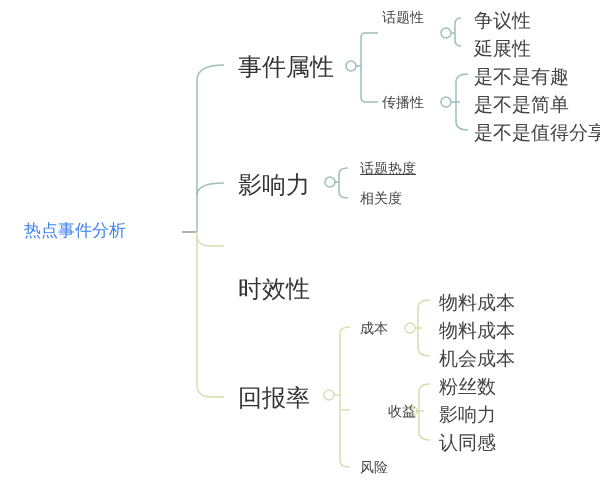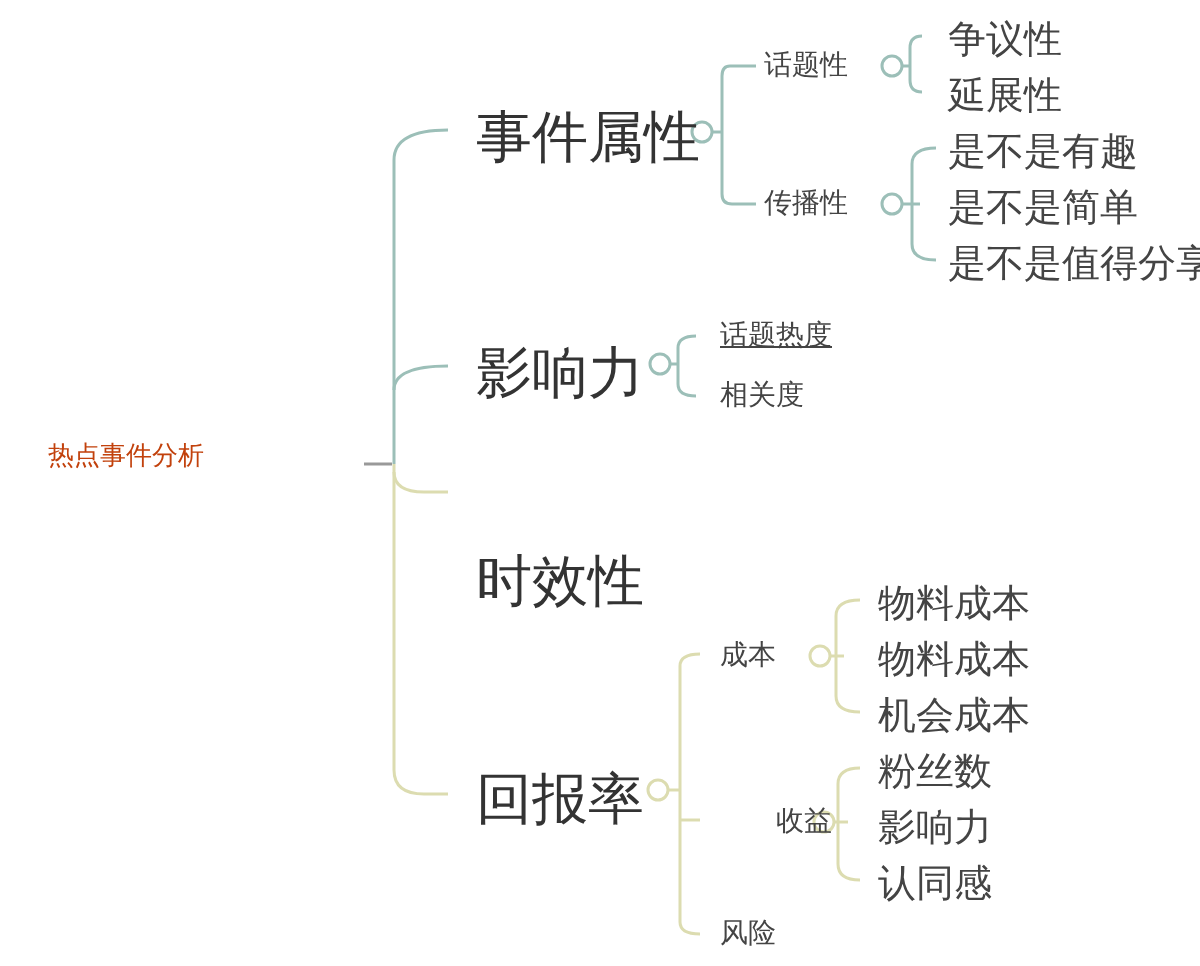--- a/index.html
+++ b/index.html
@@ -1,21 +1,21 @@
 <!DOCTYPE html>
 <html><head>
 <meta charset="utf-8">
 <style>
   html, body { margin:0; padding:0; background:#ffffff; }
   body { width:600px; height:483px; position:relative; overflow:hidden;
          font-family:"DejaVu Sans","Liberation Sans",sans-serif; color:#333; }
   svg.lines { position:absolute; left:0; top:0; width:600px; height:483px; }
   .node { position:absolute; white-space:nowrap; line-height:1; }
-  .root { font-size:13px; color:#c2410c;text-align:center; }
-  .l1 { font-size:28px; color:#333; }
+  .root { font-size:17px; color:#3b82f6;text-align:center; }
+  .l1 { font-size:24px; color:#333; }
   .l2 { font-size:14px; color:#444; }
   .l3 { font-size:19px; color:#444; }
 </style>
 </head>
 <body>
 
 <svg class="lines" viewBox="0 0 600 483">
   <g fill="none" stroke-width="1.5">
 
     <line x1="182" y1="232" x2="196" y2="232" stroke="#999"></line>
@@ -57,21 +57,21 @@
   </g>
 </svg>
 
 <div class="node root" style="left:24px;top:222px;">热点事件分析</div>
 
 <div class="node l1" style="left:238px;top:55px;">事件属性</div>
 <div class="node l1" style="left:238px;top:173px;">影响力</div>
 <div class="node l1" style="left:238px;top:237px;margin-top:40px;">时效性</div>
 <div class="node l1" style="left:238px;top:386px;">回报率</div>
 
-<div class="node l2" style="left:382px;top:26px;">话题性</div>
+<div class="node l2" style="left:382px;top:10px;">话题性</div>
 <div class="node l2" style="left:382px;top:95px;">传播性</div>
 <div class="node l3" style="left:474px;top:11px;">争议性</div>
 <div class="node l3" style="left:474px;top:39px;">延展性</div>
 <div class="node l3" style="left:474px;top:67px;">是不是有趣</div>
 <div class="node l3" style="left:474px;top:95px;">是不是简单</div>
 <div class="node l3" style="left:474px;top:123px;">是不是值得分享</div>
 
 <div class="node l2" style="left:360px;top:161px;text-decoration:underline;">话题热度</div>
 <div class="node l2" style="left:360px;top:191px;">相关度</div>
 

